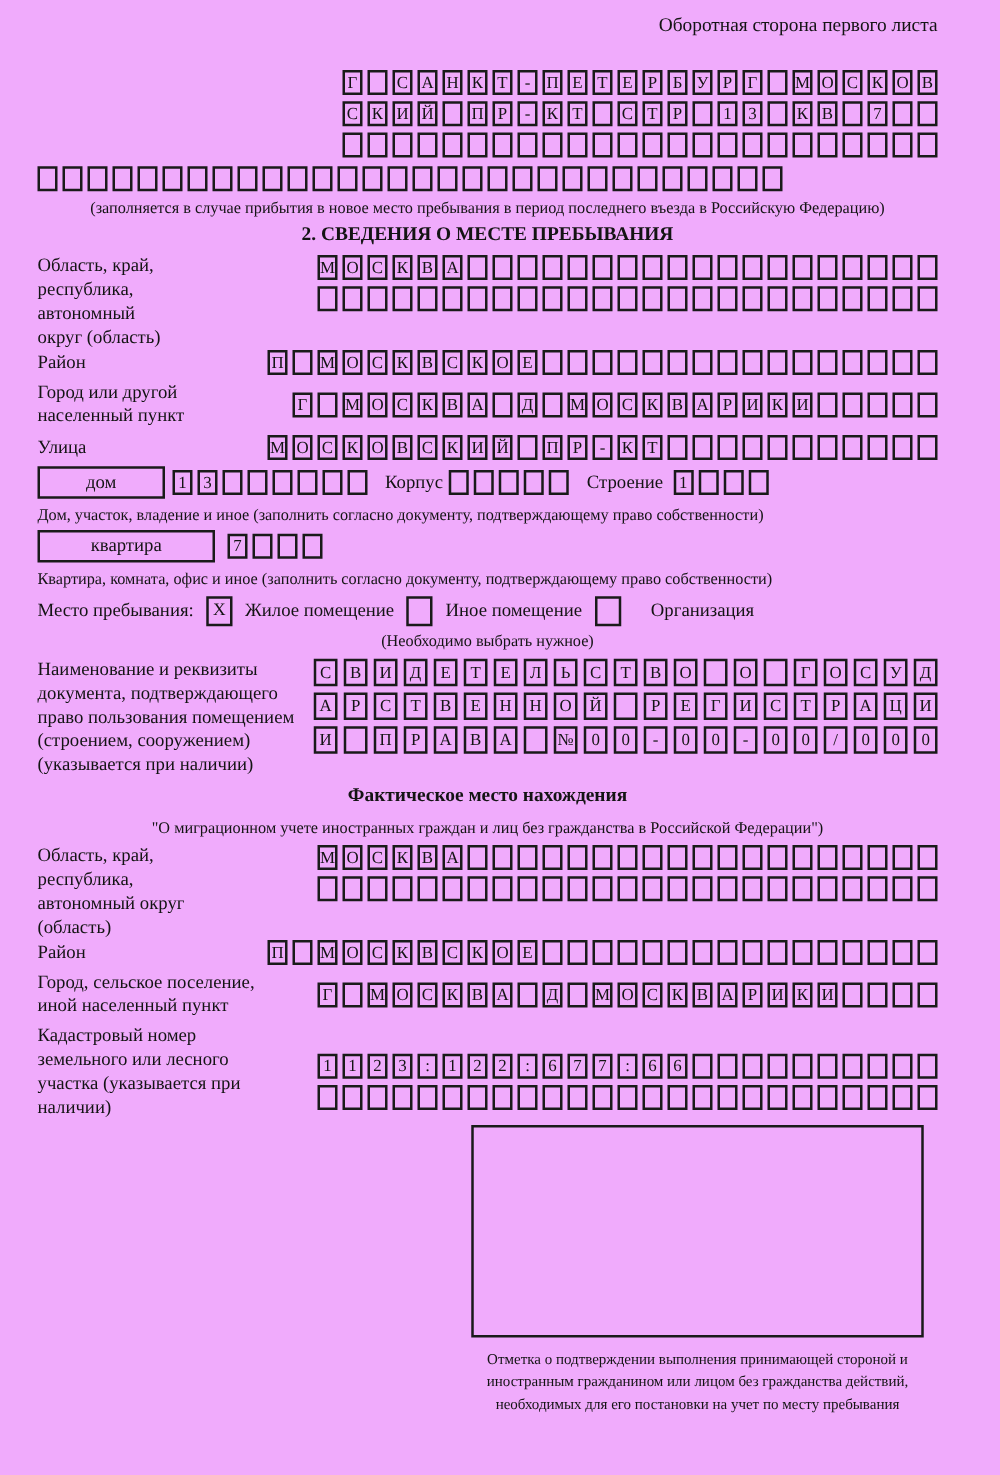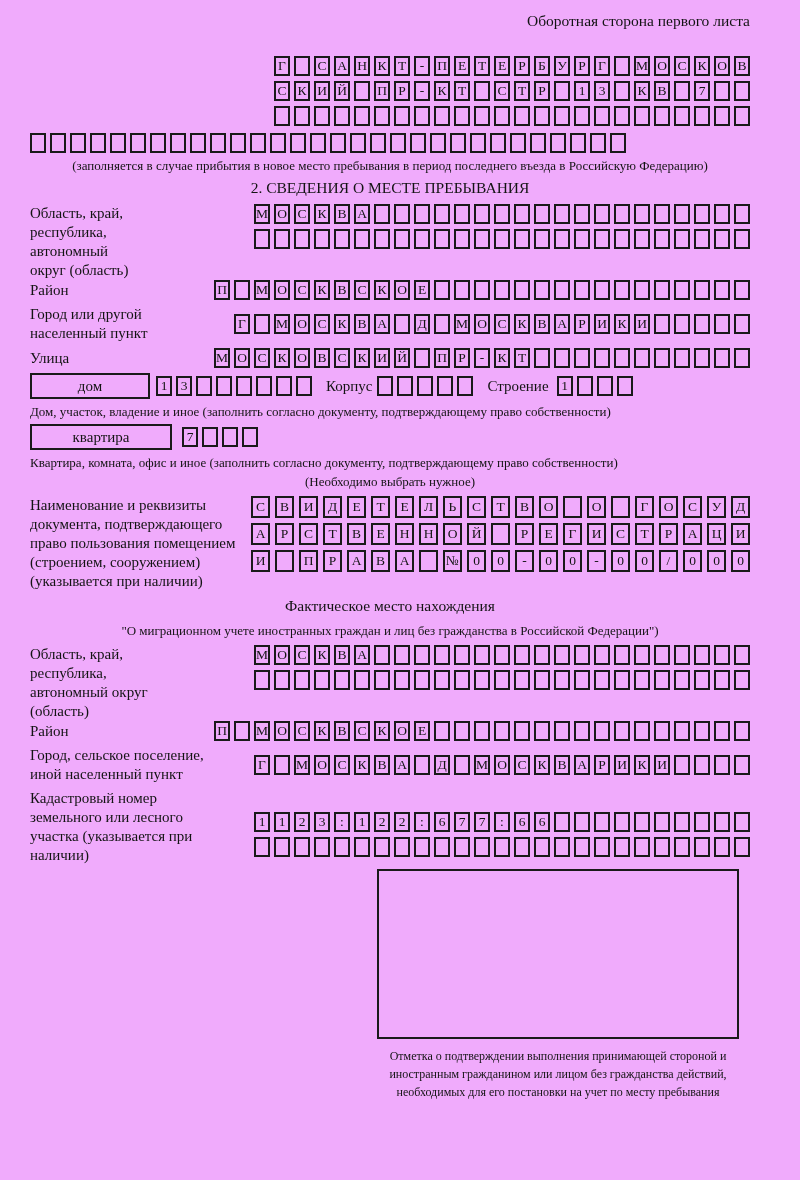--- a/index.html
+++ b/index.html
@@ -29,36 +29,36 @@
   .rows .cells { margin-bottom: 5px; }
   .group { display: flex; align-items: flex-start; }
   .glabel { line-height: 19px; padding-right: 6px; }
   .frow { display: flex; align-items: center; margin-bottom: 5px; }
 
   .doc-cells { gap: 5px; }
   .doc-cells .cell { width: 19px; height: 22px; }
 
   .note { font-size: 13px; line-height: 17px; }
   .center { text-align: center; }
-  .sec-title { text-align: center; font-weight: normal; font-size: 15.5px; margin: 5px 0 7px 0; }
+  .sec-title { text-align: center; font-weight: bold; font-size: 15.5px; margin: 5px 0 7px 0; }
 
   .w148 { width: 148px; flex: none; }
   .w112 { width: 112px; flex: none; }
   .w136 { width: 136px; flex: none; }
   .w140 { width: 140px; flex: none; }
   .w188 { width: 188px; flex: none; }
   .w178 { width: 178px; flex: none; }
   .w212 { width: 212px; flex: none; }
 
   .inline-row { display: flex; align-items: center; margin-bottom: 4px; }
   .named-box {
     border: 2px solid #1a1a1a; height: 26px; flex: none;
     display: flex; align-items: center; justify-content: center;
   }
-  .dom-box { width: 120px; margin-right: 6px; }
+  .dom-box { width: 102px; margin-right: 6px; }
   .kv-box { width: 142px; margin-right: 10px; }
   .inline-label { flex: none; }
   .mr8 { margin-right: 8px; } .mr14 { margin-right: 14px; } .mr5 { margin-right: 5px; }
   .ml14 { margin-left: 14px; } .ml20 { margin-left: 20px; }
   .cells.inline { margin-left: 0; }
 
   .chk-row { display: flex; align-items: center; margin: 6px 0 3px 0; }
   .checkbox {
     width: 21px; height: 24px; flex: none;
     border: 2px solid #1a1a1a;
@@ -389,20 +389,29 @@
     <div class="named-box kv-box">квартира</div>
     <div class="cells inline">
         <span class="cell">7</span>
         <span class="cell"></span>
         <span class="cell"></span>
         <span class="cell"></span>
       </div>
   </div>
   <div class="note mb2">Квартира, комната, офис и иное (заполнить согласно документу, подтверждающему право собственности)</div>
 
+  <div class="chk-row">
+    <div>Место пребывания:</div>
+    <div class="checkbox">X</div>
+    <div>Жилое помещение</div>
+    <div class="checkbox ml14"></div>
+    <div>Иное помещение</div>
+    <div class="checkbox ml20"></div>
+    <div class="ml14">Организация</div>
+  </div>
   <div class="note center mb6">(Необходимо выбрать нужное)</div>
 
   <div class="group mb6">
     <div class="glabel w212">Наименование и реквизиты документа, подтверждающего право пользования помещением (строением, сооружением) (указывается при наличии)</div>
     <div class="rows">
       <div class="cells doc-cells">
           <span class="cell">С</span>
           <span class="cell">В</span>
           <span class="cell">И</span>
           <span class="cell">Д</span>

